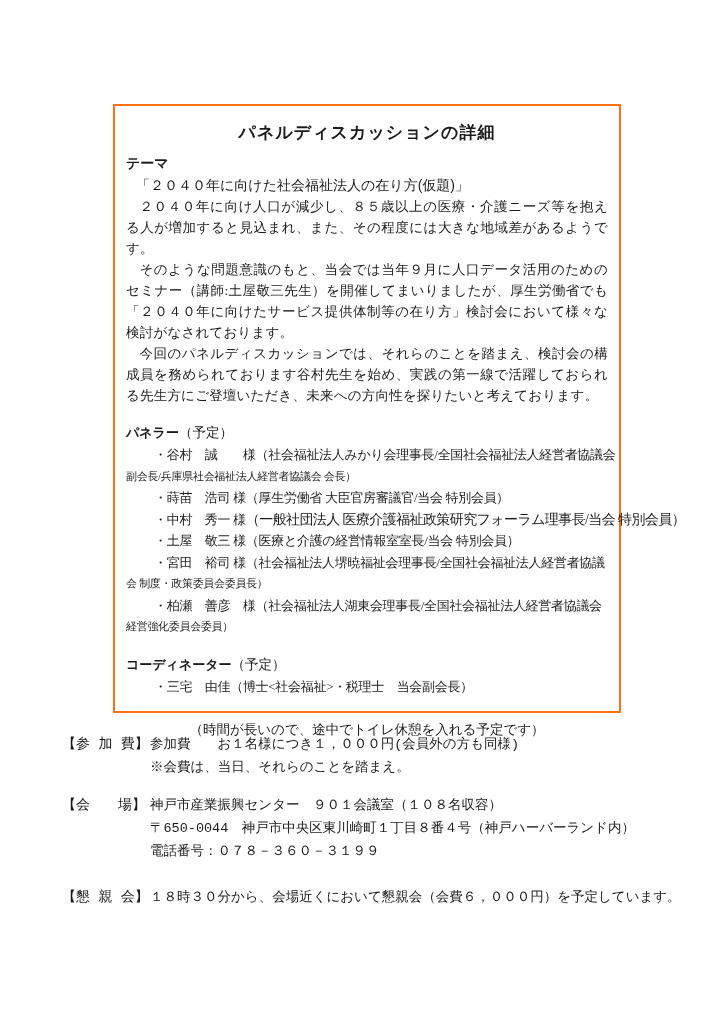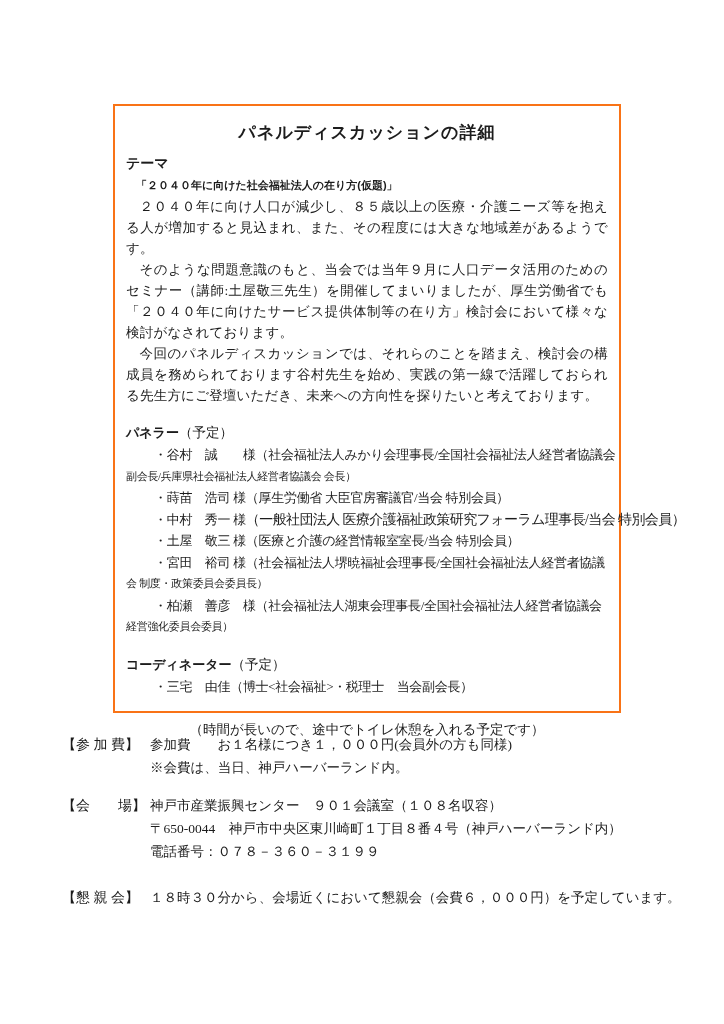--- a/index.html
+++ b/index.html
@@ -37,22 +37,22 @@
     margin: 4px 0 9px 0;
   }
   .theme-label {
     font-family: "Liberation Sans", "DejaVu Sans", sans-serif;
     font-weight: bold;
     font-size: 14px;
     line-height: 21px;
   }
   .theme-title {
     font-family: "Liberation Sans", "DejaVu Sans", sans-serif;
-    font-weight: bold;
-    font-size: 11px;
+    font-weight: normal;
+    font-size: 14px;
     line-height: 22px;
     padding-left: 10px;
   }
   .para {
     font-size: 13.5px;
     line-height: 21px;
     text-indent: 1em;
     text-align: justify;
     letter-spacing: 0.2px;
   }
@@ -93,20 +93,21 @@
     font-size: 13.5px;
     line-height: 21px;
   }
 
   
   .info-area {
     position: absolute;
     left: 62px;
     top: 733px;
     width: 640px;
+    font-family: Liberation Mono, monospace;
   }
   .info-row { display: flex; align-items: flex-start; }
   .info-row.row-venue { margin-top: 15px; }
   .info-row.row-social { margin-top: 23px; }
   .info-label {
     width: 88px;
     flex: 0 0 88px;
     font-size: 14px;
     line-height: 23px;
     white-space: nowrap;
@@ -177,21 +178,21 @@
     <div class="break-note">（時間が長いので、途中でトイレ休憩を入れる予定です）</div>
 
   </div>
 
   <div class="info-area">
 
     <div class="info-row row-fee">
       <div class="info-label">【参 加 費】</div>
       <div class="info-content">
         <div class="info-line">参加費　　お１名様につき１，０００円(会員外の方も同様)</div>
-        <div class="info-line">※会費は、当日、神戸ハーバーランド内。</div>
+        <div class="info-line">※会費は、当日、それらのことを踏まえ。</div>
       </div>
     </div>
 
     <div class="info-row row-venue">
       <div class="info-label">【会　　場】</div>
       <div class="info-content">
         <div class="info-line">神戸市産業振興センター　９０１会議室（１０８名収容）</div>
         <div class="info-line">〒650-0044　神戸市中央区東川崎町１丁目８番４号（神戸ハーバーランド内）</div>
         <div class="info-line">電話番号：０７８－３６０－３１９９</div>
       </div>

